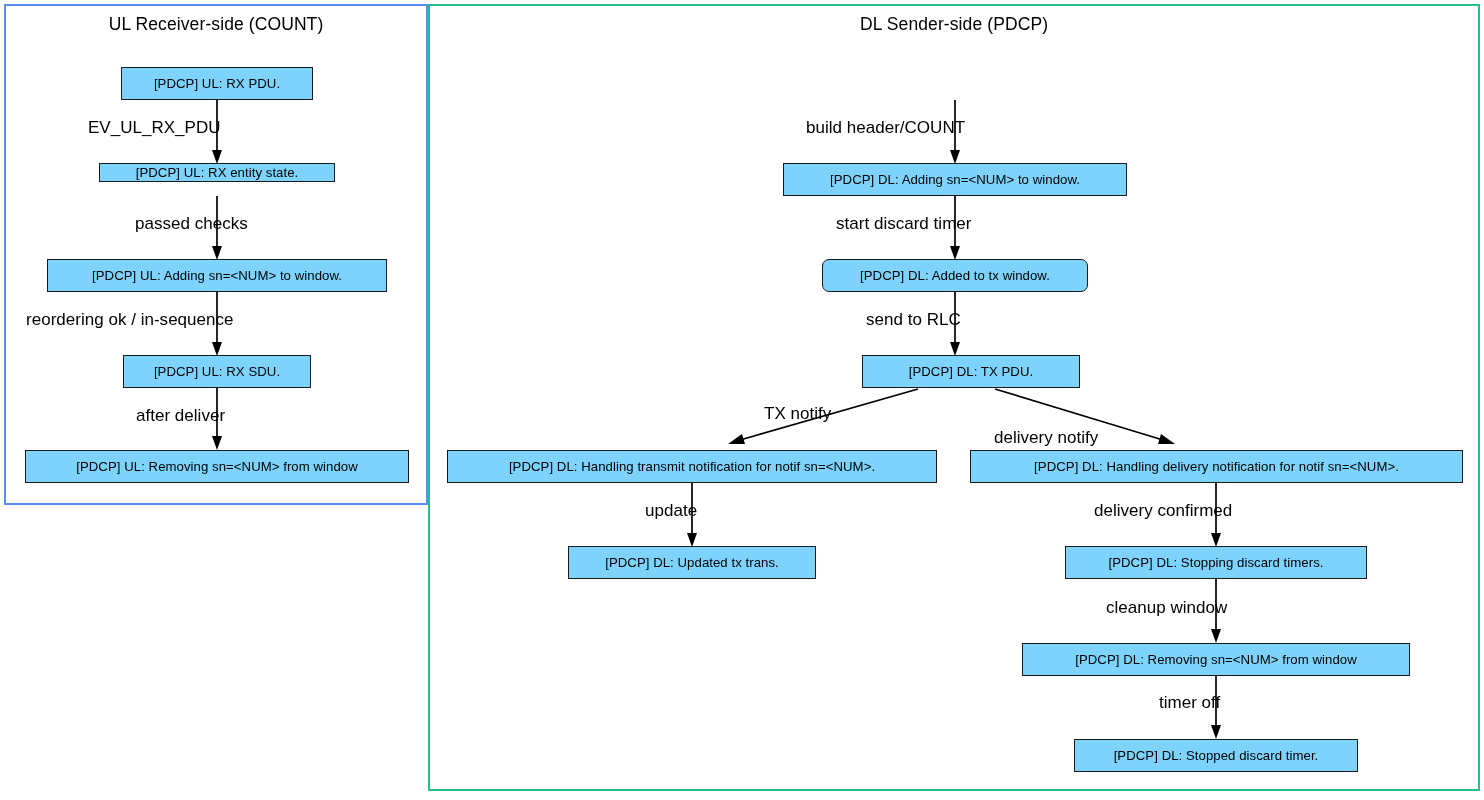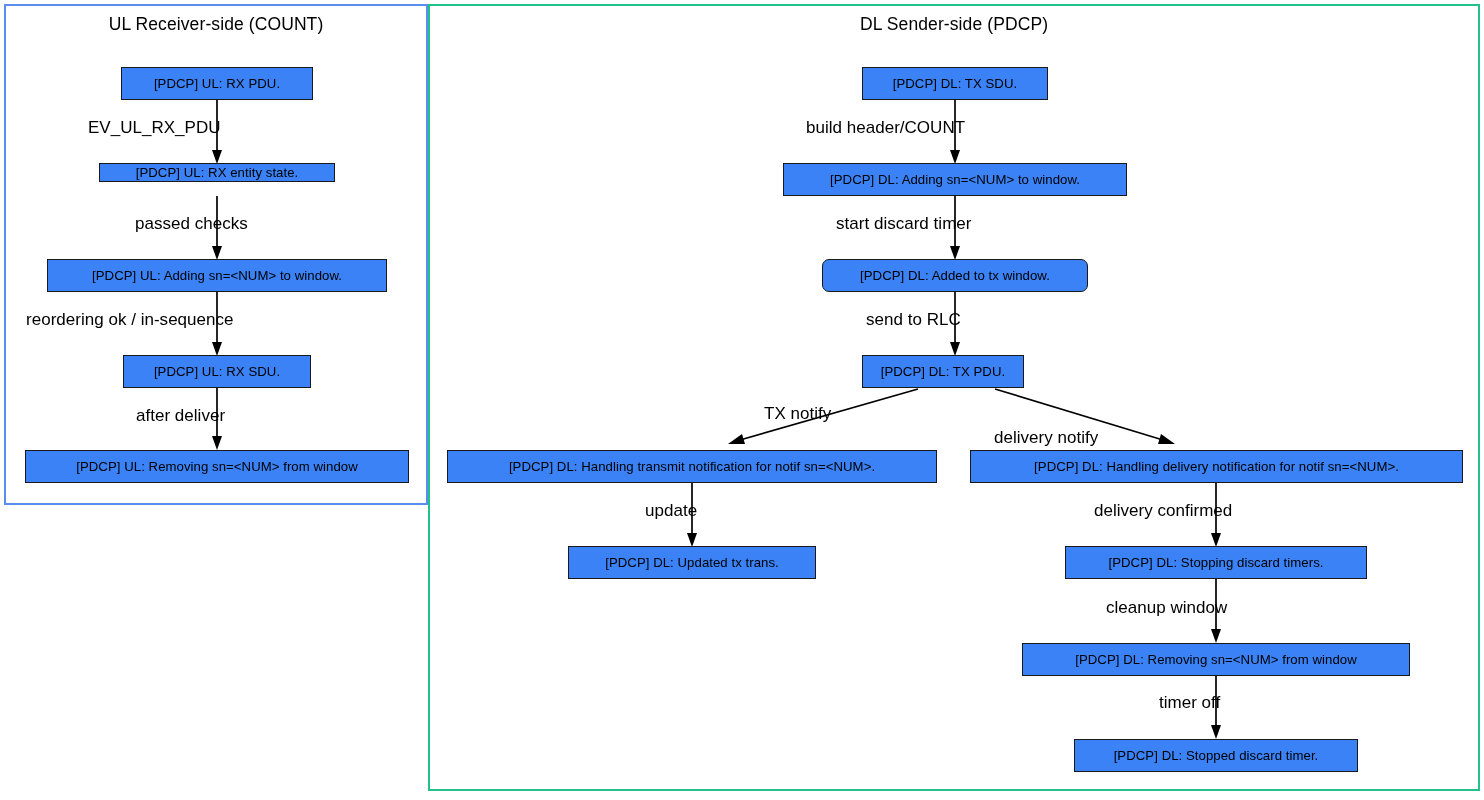--- a/index.html
+++ b/index.html
@@ -46,21 +46,21 @@
     text-align: center;
     font-size: 17.5px;
     color: #000000;
     letter-spacing: 0.1px;
     white-space: nowrap;
   }
   .node {
     position: absolute;
     box-sizing: border-box;
     border: 1.6px solid #191919;
-    background: #3b82f6;
+    background: #7dd3fc;
     color: #000000;
     font-size: 13.2px;
     display: flex;
     align-items: center;
     justify-content: center;
     white-space: nowrap;
     letter-spacing: 0.05px;
   }
   .edge-label {
     position: absolute;
@@ -161,24 +161,23 @@
   <div class="node" style="left:25px; top:450px; width:384px; height:33px;">[PDCP] UL: Removing sn=&lt;NUM&gt; from window</div>
 
   <div class="edge-label" style="left:88px; top:119px;">EV_UL_RX_PDU</div>
   <div class="edge-label" style="left:135px; top:215px;">passed checks</div>
   <div class="edge-label" style="left:26px; top:311px;">reordering ok / in-sequence</div>
   <div class="edge-label" style="left:136px; top:407px;">after deliver</div>
 
   <div class="cluster" id="cluster-dl"></div>
   <div class="cluster-title" style="left:428px; top:14px; width:1052px;">DL Sender-side (PDCP)</div>
 
-  <div class="node" style="left:862px; top:67px; width:186px; height:33px;">[PDCP] DL: TX SDU.</div>
   <div class="node" style="left:783px; top:163px; width:344px; height:33px;">[PDCP] DL: Adding sn=&lt;NUM&gt; to window.</div>
   <div class="node" style="left:822px; top:259px; width:266px; height:33px;border-radius:7px;">[PDCP] DL: Added to tx window.</div>
-  <div class="node" style="left:862px; top:355px; width:162px; height:33px;">[PDCP] DL: TX PDU.</div>
+  <div class="node" style="left:862px; top:355px; width:218px; height:33px;">[PDCP] DL: TX PDU.</div>
   <div class="node" style="left:447px; top:450px; width:490px; height:33px;">[PDCP] DL: Handling transmit notification for notif sn=&lt;NUM&gt;.</div>
   <div class="node" style="left:970px; top:450px; width:493px; height:33px;">[PDCP] DL: Handling delivery notification for notif sn=&lt;NUM&gt;.</div>
   <div class="node" style="left:568px; top:546px; width:248px; height:33px;">[PDCP] DL: Updated tx trans.</div>
   <div class="node" style="left:1065px; top:546px; width:302px; height:33px;">[PDCP] DL: Stopping discard timers.</div>
   <div class="node" style="left:1022px; top:643px; width:388px; height:33px;">[PDCP] DL: Removing sn=&lt;NUM&gt; from window</div>
   <div class="node" style="left:1074px; top:739px; width:284px; height:33px;">[PDCP] DL: Stopped discard timer.</div>
 
   <div class="edge-label" style="left:806px; top:119px;">build header/COUNT</div>
   <div class="edge-label" style="left:836px; top:215px;">start discard timer</div>
   <div class="edge-label" style="left:866px; top:311px;">send to RLC</div>

